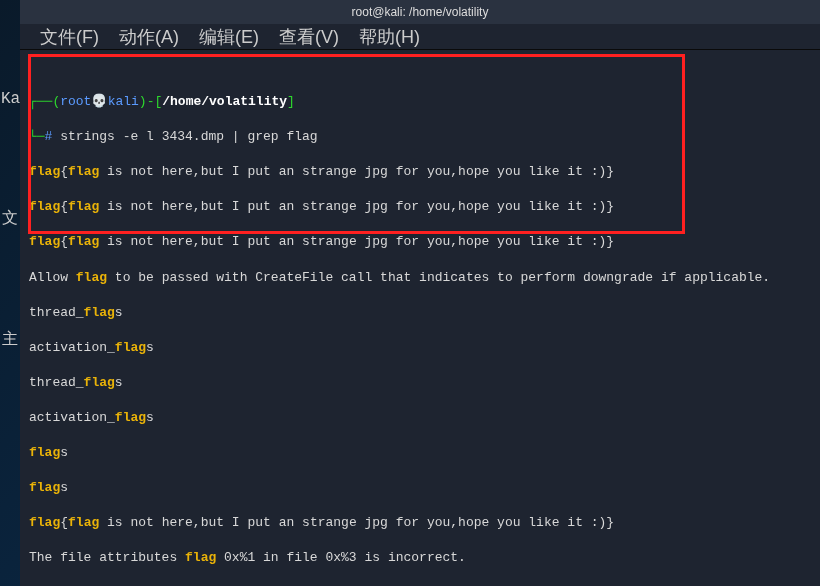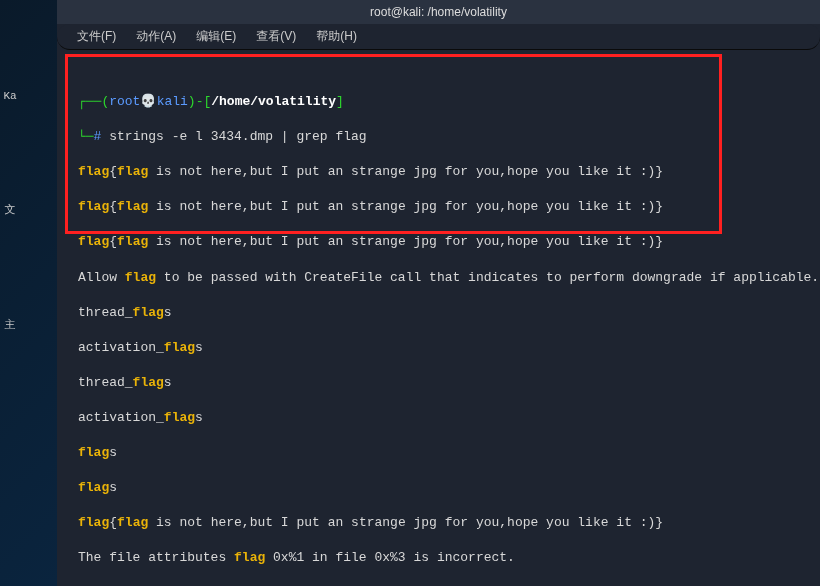--- a/index.html
+++ b/index.html
@@ -43,64 +43,62 @@
       width: 20px;
       height: 500px;
       display: flex;
       flex-direction: column;
       gap: 100px;
       align-items: center;
       padding-top: 10px;
     }
     .left-icon {
       color: #ccc;
-      font-size: 11px;
+      font-size: 16px;
       width: 18px;
       text-align: center;
     }
     .window {
       position: absolute;
       left: 20px;
       top: 0;
       right: 0;
       bottom: 0;
       background: #1e2430;
       display: flex;
       flex-direction: column;
-      margin-left: 37px;
     }
     .titlebar {
       height: 24px;
       background: #2a3240;
       display: flex;
       align-items: center;
       justify-content: center;
       color: #ddd;
       font-size: 12px;
       font-family: Arial, sans-serif;
     }
     .menubar {
       height: 26px;
       background: #1e2430;
       display: flex;
       align-items: center;
       padding-left: 20px;
       gap: 20px;
       color: #ccc;
-      font-size: 12px;
+      font-size: 18px;
       font-family: Arial, sans-serif;
       border-bottom: 1px solid #0a0a0a;
-      border-radius: 13px;
     }
     .menu-item {
       cursor: pointer;
     }
     .terminal-content {
       flex: 1;
-      padding: 8px 21px;
+      padding: 8px 9px;
       color: #d8d8d8;
       line-height: 1.35;
       white-space: pre;
       overflow: hidden;
       position: relative;
     }
     .highlight-box {
       position: absolute;
       left: 8px;
       top: 4px;

